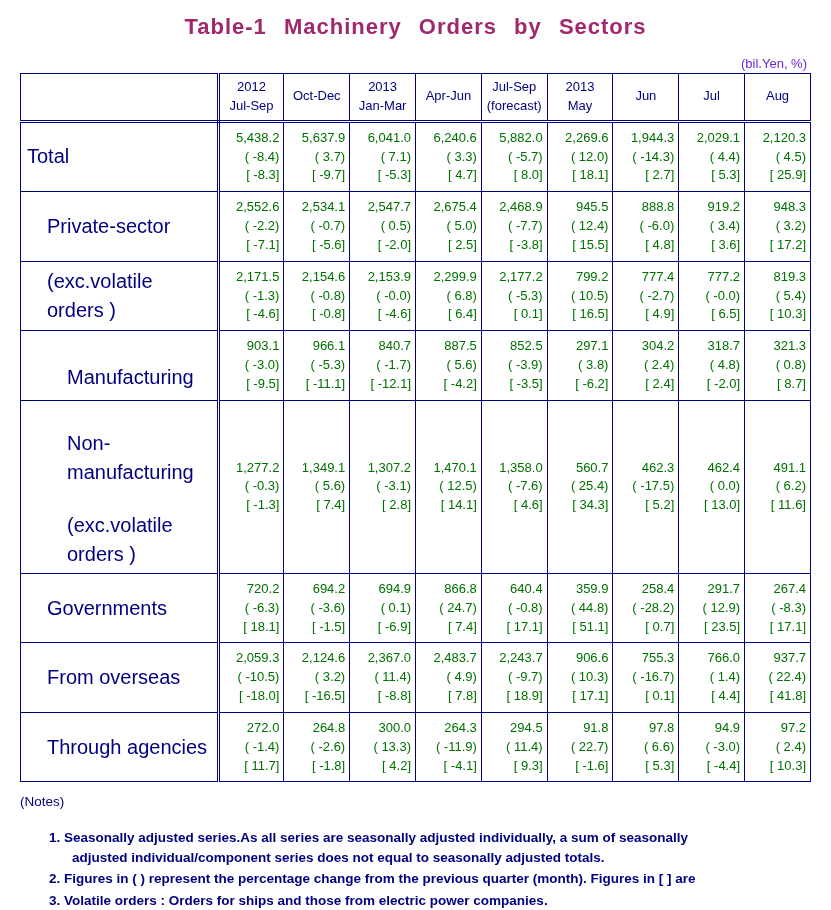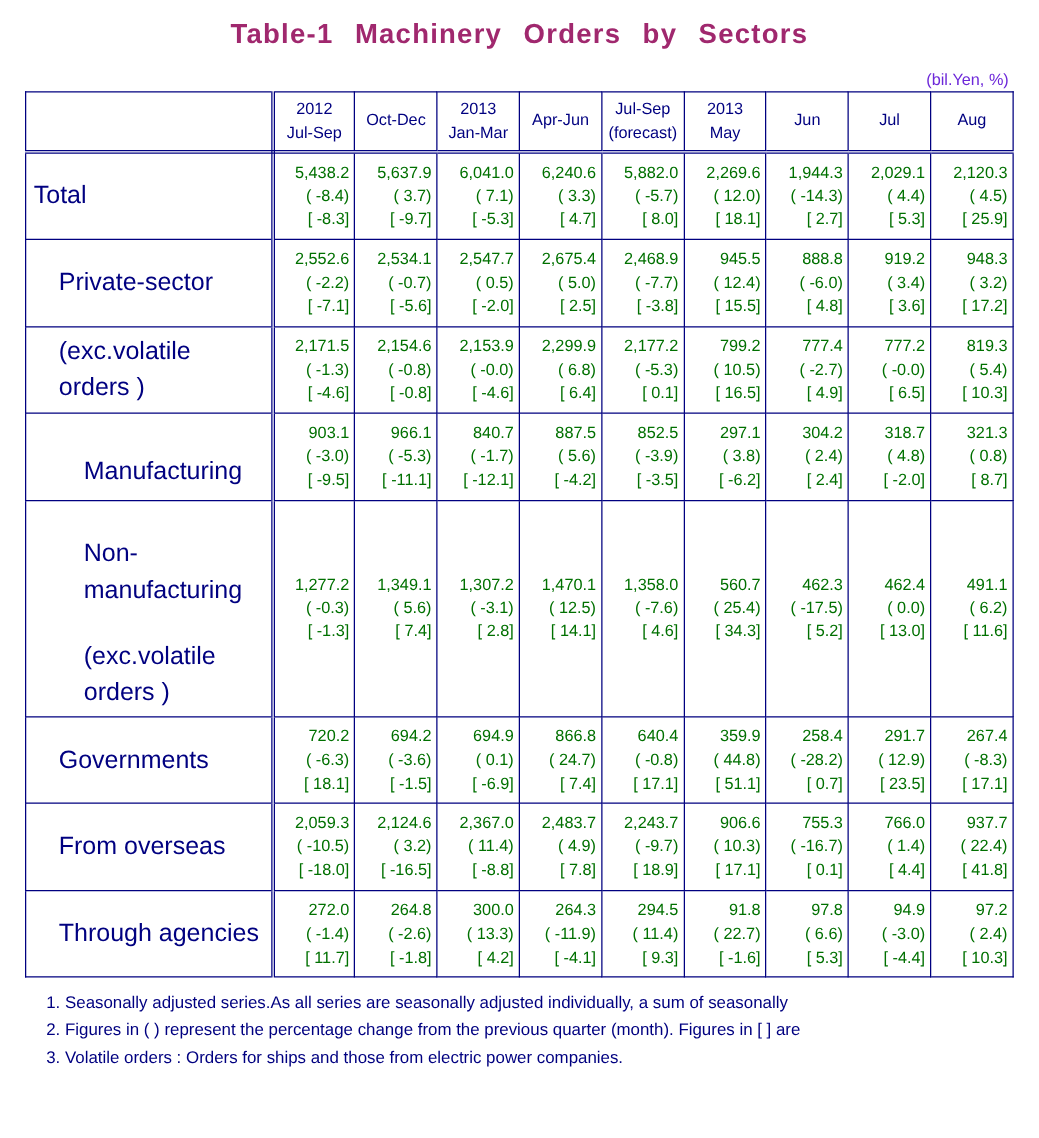--- a/index.html
+++ b/index.html
@@ -71,21 +71,21 @@
   tbody td.stub { border-right: 3px double #000080; }
   .sep-after-q { border-right: 1.5px solid #000080; }
 
   .notes {
     color: #000080;
     font-size: 13.5px;
     margin-top: 10px;
     line-height: 1.45;
   }
   .notes .hd { margin-bottom:2px; }
-  .notes ol { margin:4px; padding-left: 28px; }
+  .notes ol { margin:16px; padding-left: 28px; font-weight: bold; }
   .notes li { margin-bottom:2px; }
   .notes li .cont { display:block; padding-left:8px; }
 </style>
 </head>
 <body>
 
 <div class="title">Table-1   Machinery   Orders   by   Sectors</div>
 <div class="unit">(bil.Yen, %)</div>
 
 <table>
@@ -548,18 +548,19 @@
         <td class="cell">
           <span>97.2</span>
           <span>( 2.4)</span>
           <span>[ 10.3]</span>
         </td>
       </tr>
     </tbody>
 </table>
 
 <div class="notes">
+  <div class="hd">(Notes)</div>
   <ol>
-    <li><span>Seasonally adjusted series.As all series are seasonally adjusted individually, a sum of seasonally</span></li>
+    <li><span>Seasonally adjusted series.As all series are seasonally adjusted individually, a sum of seasonally</span><span class="cont">adjusted individual/component series does not equal to seasonally adjusted totals.</span></li>
     <li><span>Figures in ( ) represent the percentage change from the previous quarter (month). Figures in [ ] are</span></li>
     <li><span>Volatile orders : Orders for ships and those from electric power companies.</span></li>
   </ol>
 </div>
 
 </body></html>

